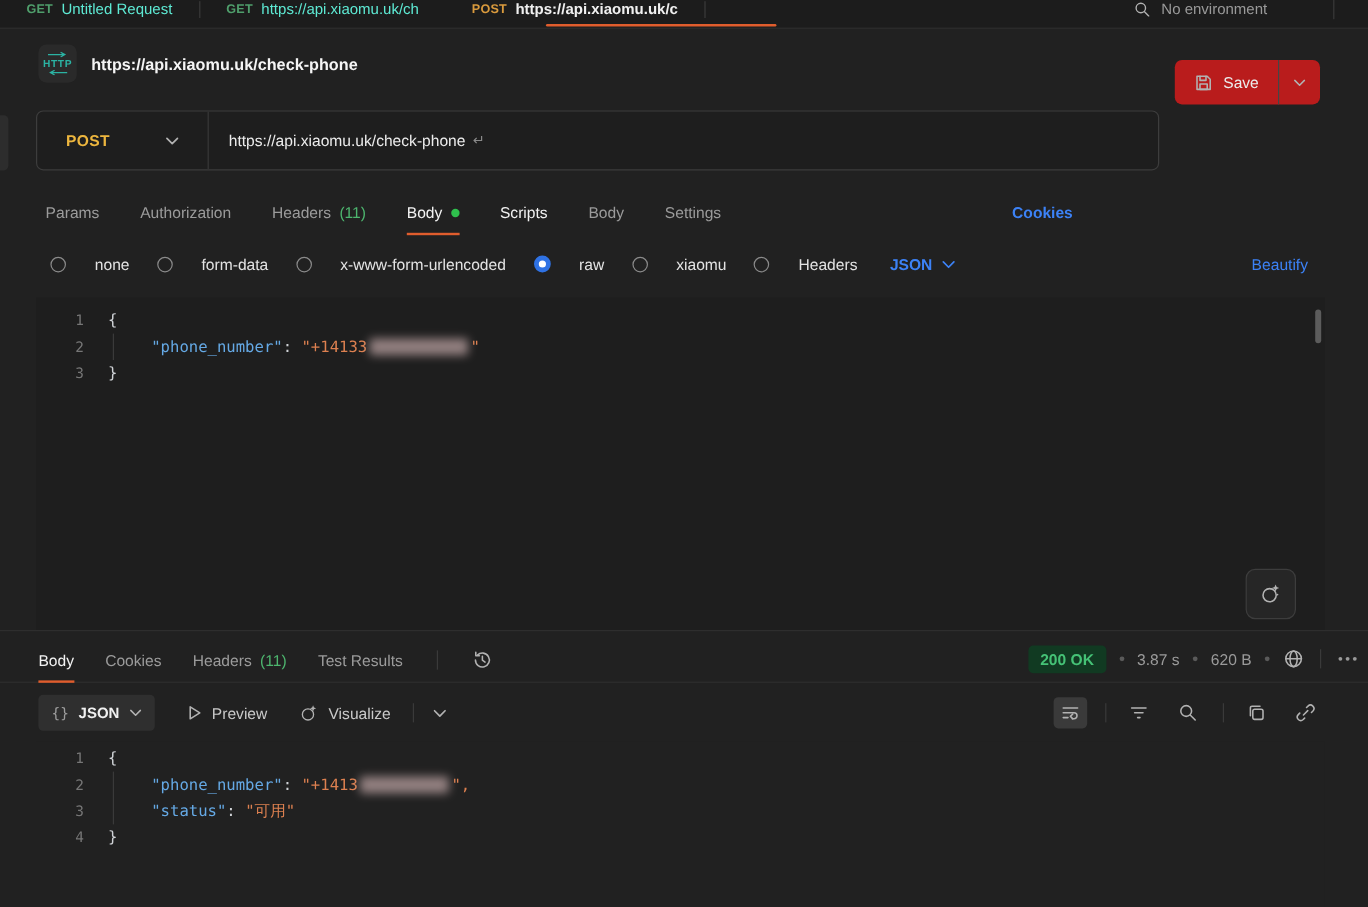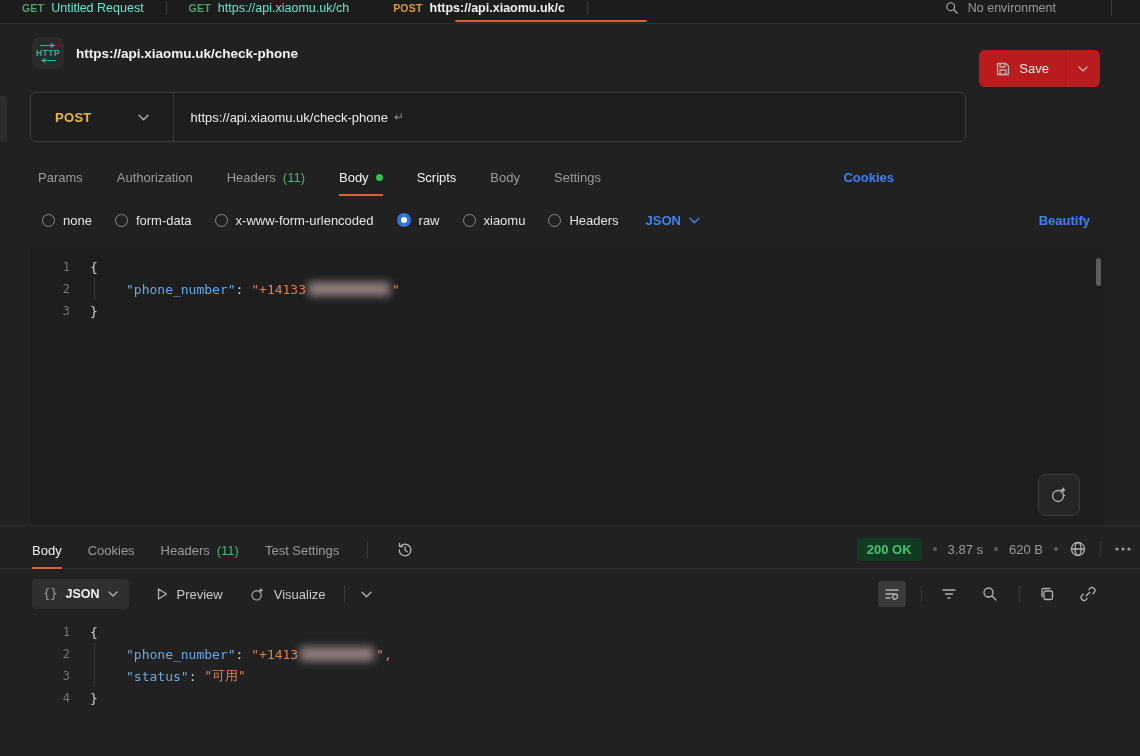--- a/index.html
+++ b/index.html
@@ -58,26 +58,26 @@
   .rtab .cnt{color:#4db56e}
   .rtab.active{color:#f2f2f2;border-bottom:2px solid #e05d2d;box-sizing:border-box;padding-top:2px}
   .rtab.bright{color:#f2f2f2}
   .gdot{width:7px;height:7px;border-radius:50%;background:#2fc04d}
   .cookies-link{position:absolute;right:42px;top:0;height:38px;display:flex;align-items:center;
                 color:#3c82f6;font-weight:bold;font-size:13px;cursor:pointer}
 
   
   .radio-row{position:absolute;left:0;top:202px;width:1140px;height:36px;display:flex;align-items:center;
              padding-left:42px;box-sizing:border-box;gap:23px;font-size:13px;color:#e3e3e3}
-  .ropt{display:flex;align-items:center;gap:8px;cursor:pointer;white-space:nowrap}
+  .ropt{display:flex;align-items:center;gap:24px;cursor:pointer;white-space:nowrap}
   .radio{width:13px;height:13px;border-radius:50%;border:1.5px solid #8b8b8b;box-sizing:border-box}
   .radio.sel{border:4px solid #2f72e4;background:#ffffff;width:14px;height:14px}
   .fmt-select{display:flex;align-items:center;gap:8px;color:#3c82f6;font-weight:bold;cursor:pointer;margin-left:4px}
   .beautify-link{position:absolute;right:50px;top:0;height:36px;display:flex;align-items:center;
-                 color:#3c82f6;font-weight:bold;font-size:13px;cursor:pointer}
+                 color:#3c82f6;font-weight:normal;font-size:13px;cursor:pointer}
 
   
   .editor{position:absolute;left:30px;width:1074px;background:#1e1e1e;
           font-family:"DejaVu Sans Mono",monospace;font-size:13px;}
   .editor .cline{display:flex;height:22px;align-items:center}
   .editor .ln{width:40px;text-align:right;padding-right:20px;color:#767676;font-size:12px;flex:none}
   .editor .code{white-space:pre;display:flex;align-items:center}
   .indent-guide{border-left:1px solid #3a3a3a;padding-left:31px;align-self:stretch;display:flex;align-items:center;margin-left:4px}
   .tok-p{color:#cfd2d6}
   .tok-key{color:#65a9e5}
@@ -278,21 +278,21 @@
         <span>Body</span>
       </div>
     <div class="rtab">
         <span>Cookies</span>
       </div>
     <div class="rtab">
       <span>Headers</span>
       <span class="cnt">(11)</span>
     </div>
     <div class="rtab">
-        <span>Test Settings</span>
+        <span>Test Results</span>
       </div>
     <div class="meta-sep"></div>
     <svg width="18" height="18" viewBox="0 0 18 18" class="ic">
       <path d="M3.2 9a5.8 5.8 0 1 0 1.7-4.1"></path>
         <path d="M3.5 2.5v3h3"></path>
         <path d="M9 6v3.2l2.2 1.6"></path>
     </svg>
   </div>
   <div class="resp-meta">
     <span class="status-badge">200 OK</span>

